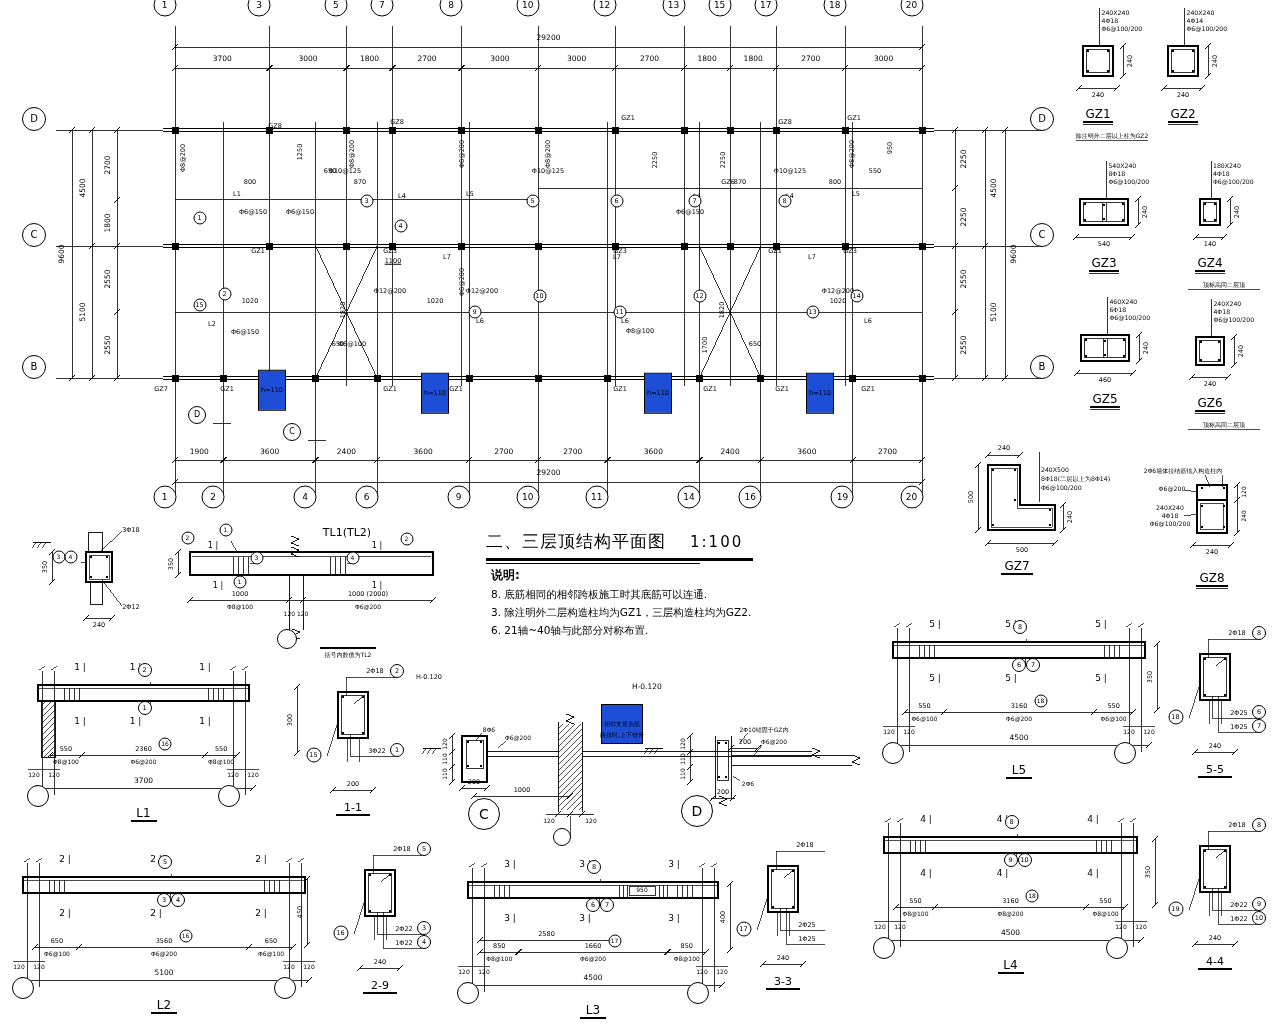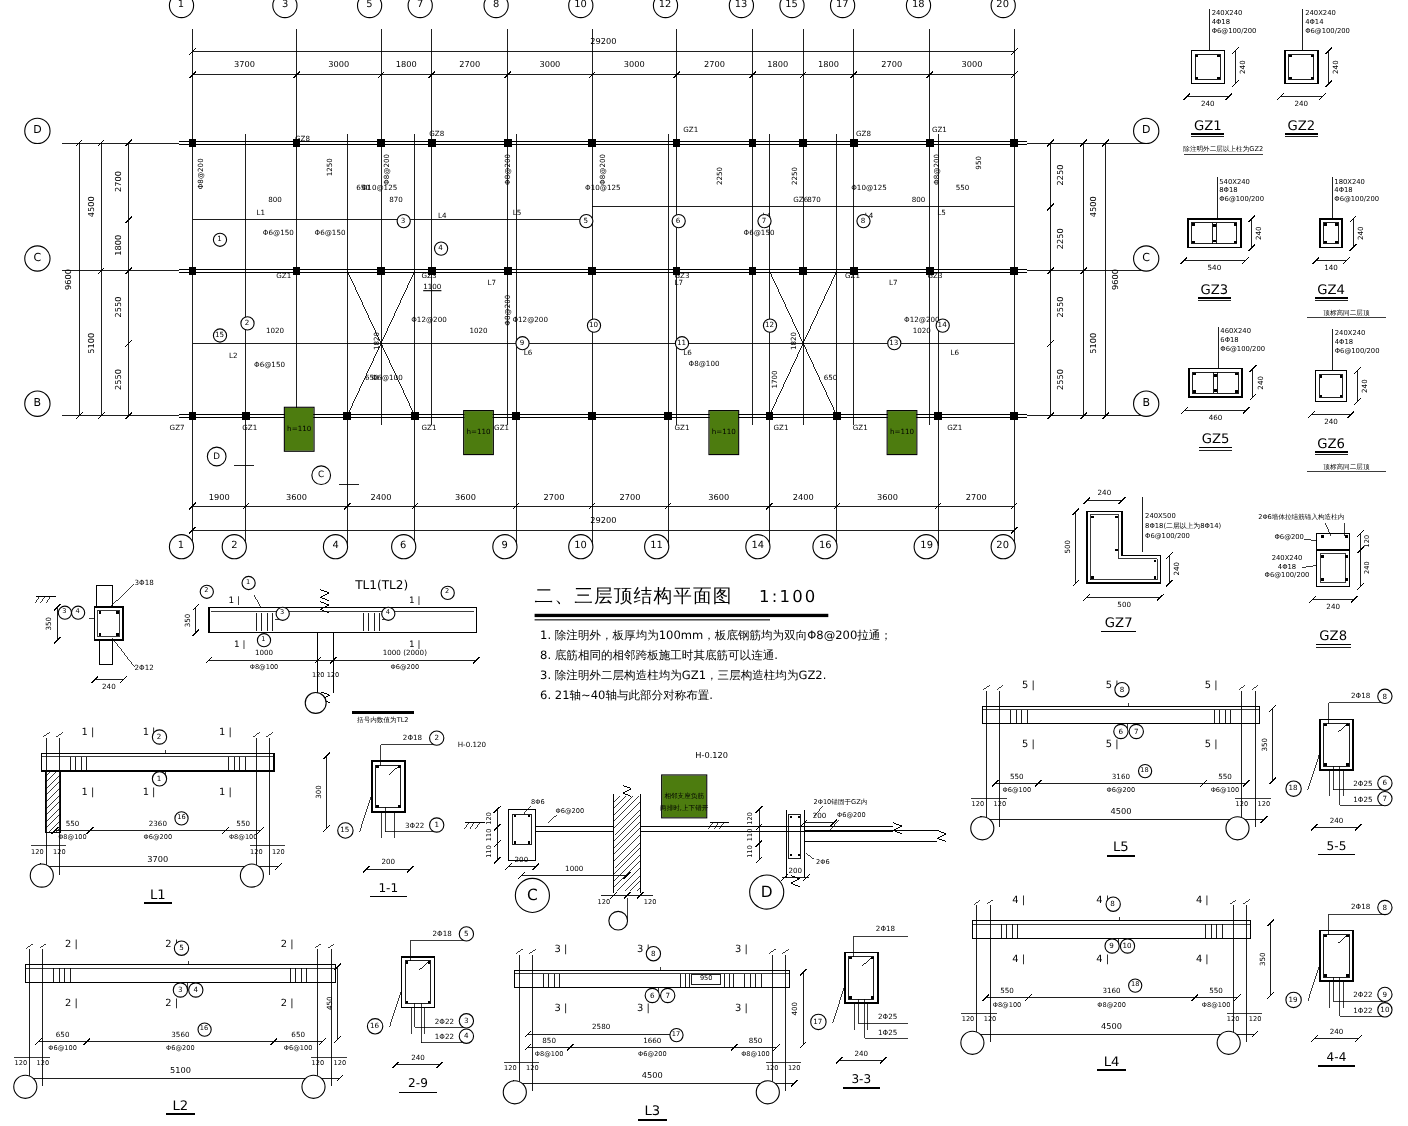--- a/index.html
+++ b/index.html
@@ -2,21 +2,21 @@
 <html><head>
 <meta charset="utf-8">
 <style>
   html,body{margin:0;padding:0;background:#e8e8e8}
   #root{position:relative;width:1280px;height:1024px;background:#ffffff;overflow:hidden;
         font-family:"DejaVu Sans",sans-serif;color:#000}
   #svg-lines{position:absolute;left:0;top:0}
   .t{position:absolute;transform:translate(-50%,-50%);white-space:nowrap;line-height:1;color:#000}
   .t.r{transform:translate(-50%,-50%) rotate(-90deg)}
   .t.l{transform:translate(0,-50%)}
-  .t.b{outline:1px solid #000;padding:16px 2px;background:#4d7c0f}
+  .t.b{outline:1px solid #000;padding:16px 2px;background:#1d4ed8}
   .cc{position:absolute;transform:translate(-50%,-50%);border:1px solid #000;border-radius:50%;
       display:flex;align-items:center;justify-content:center;background:#fff;line-height:1;color:#000}
   .titleblock{position:absolute;left:486px;top:530px;display:flex;align-items:baseline;gap:24px;
       border-bottom:3px solid #000;padding:0 10px 5px 0}
   .titleblock:after{content:"";position:absolute;left:0;bottom:-6px;width:80%;height:1px;background:#000}
   .tt{font-size:17px;letter-spacing:1px;font-weight:normal}
   .ts{font-size:15px;letter-spacing:2px}
   .notes{position:absolute;left:491px;top:567px;width:400px}
   .nh{font-size:12px;font-weight:bold;margin-bottom:3px}
   .ni{font-size:10.5px;margin-top:4px;letter-spacing:0}
@@ -1192,20 +1192,20 @@
       <div class="t" style="left: 723px; top: 792px; font-size: 6.5px;">200</div>
       <div class="cc" style="left: 697px; top: 811px; width: 30px; height: 30px; font-size: 14px;">D</div>
     </div>
 
   <div class="titleblock">
     <span class="tt">二、三层顶结构平面图</span>
     <span class="ts">1:100</span>
   </div>
 
   <div class="notes">
-    <div class="ni">1. 除注明外，板厚均为100mm，板底钢筋均为双向Φ8@200拉通；</div>
+    <div class="nh">说明:</div>
     <div class="ni">8. 底筋相同的相邻跨板施工时其底筋可以连通.</div>
     <div class="ni">3. 除注明外二层构造柱均为GZ1，三层构造柱均为GZ2.</div>
     <div class="ni">6. 21轴~40轴与此部分对称布置.</div>
   </div>
 
   <div class="elev">H-0.120</div>
 </div>
 
 </body></html>

